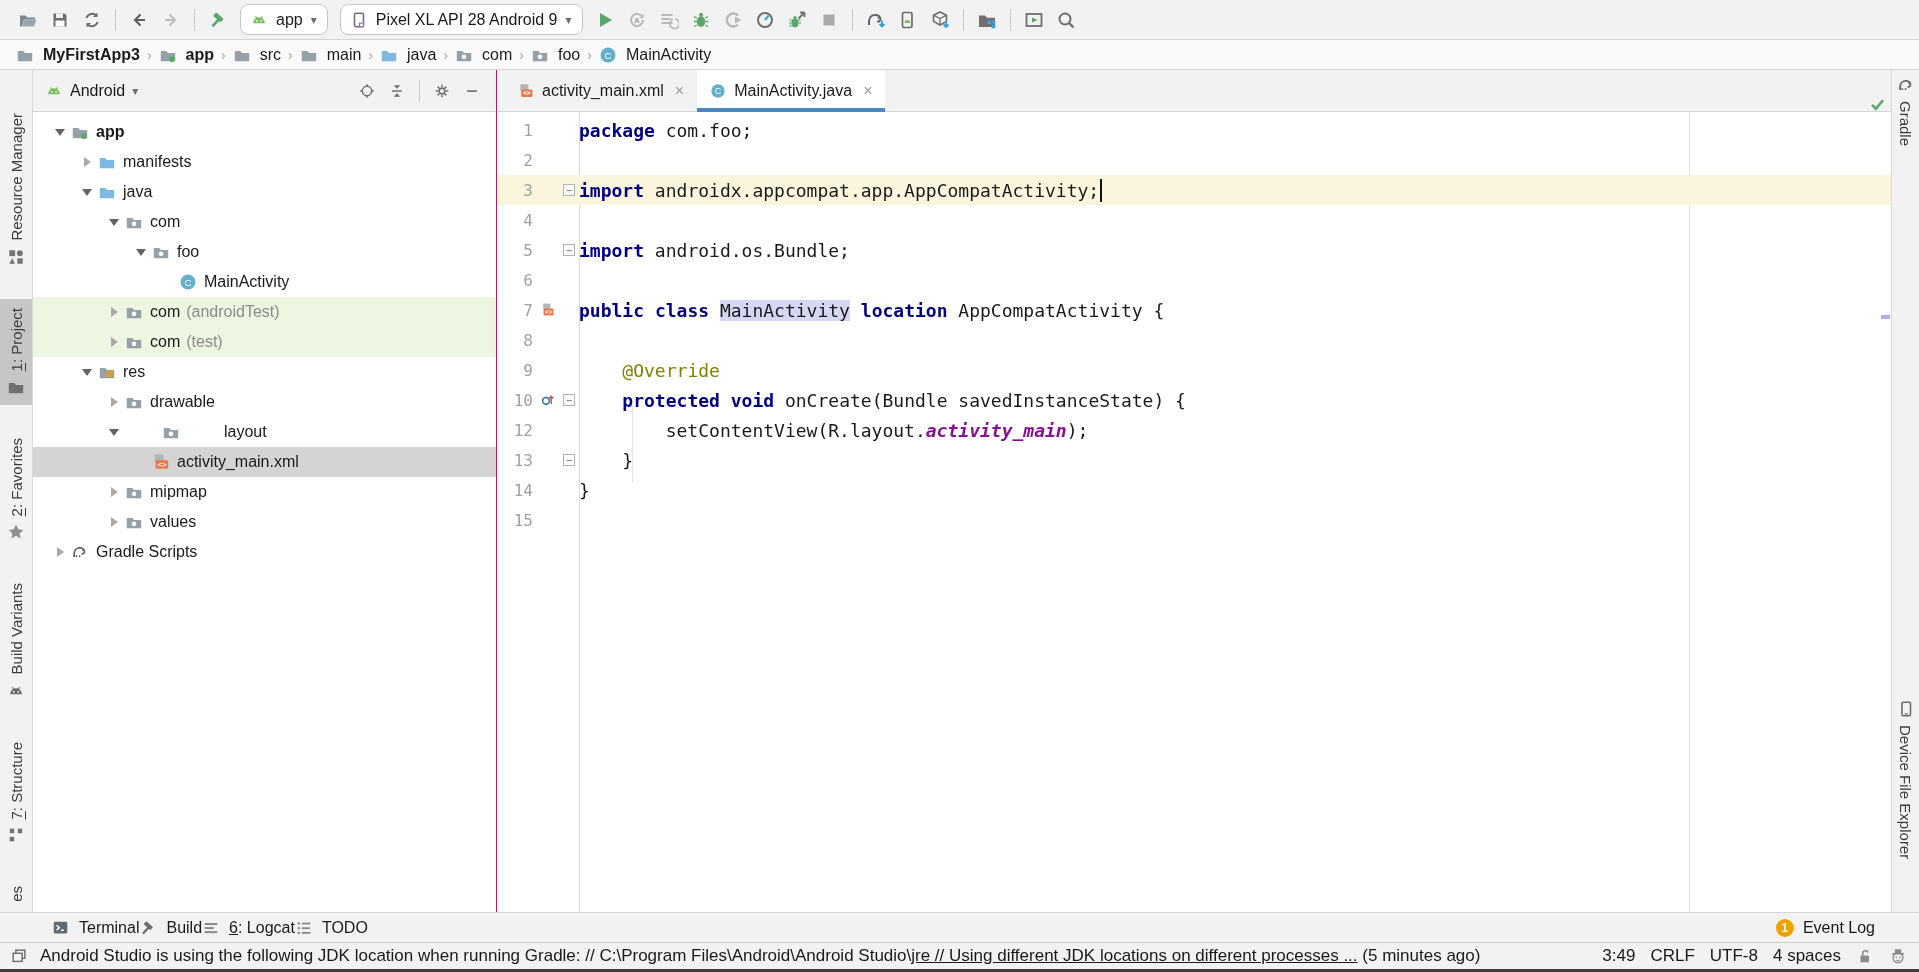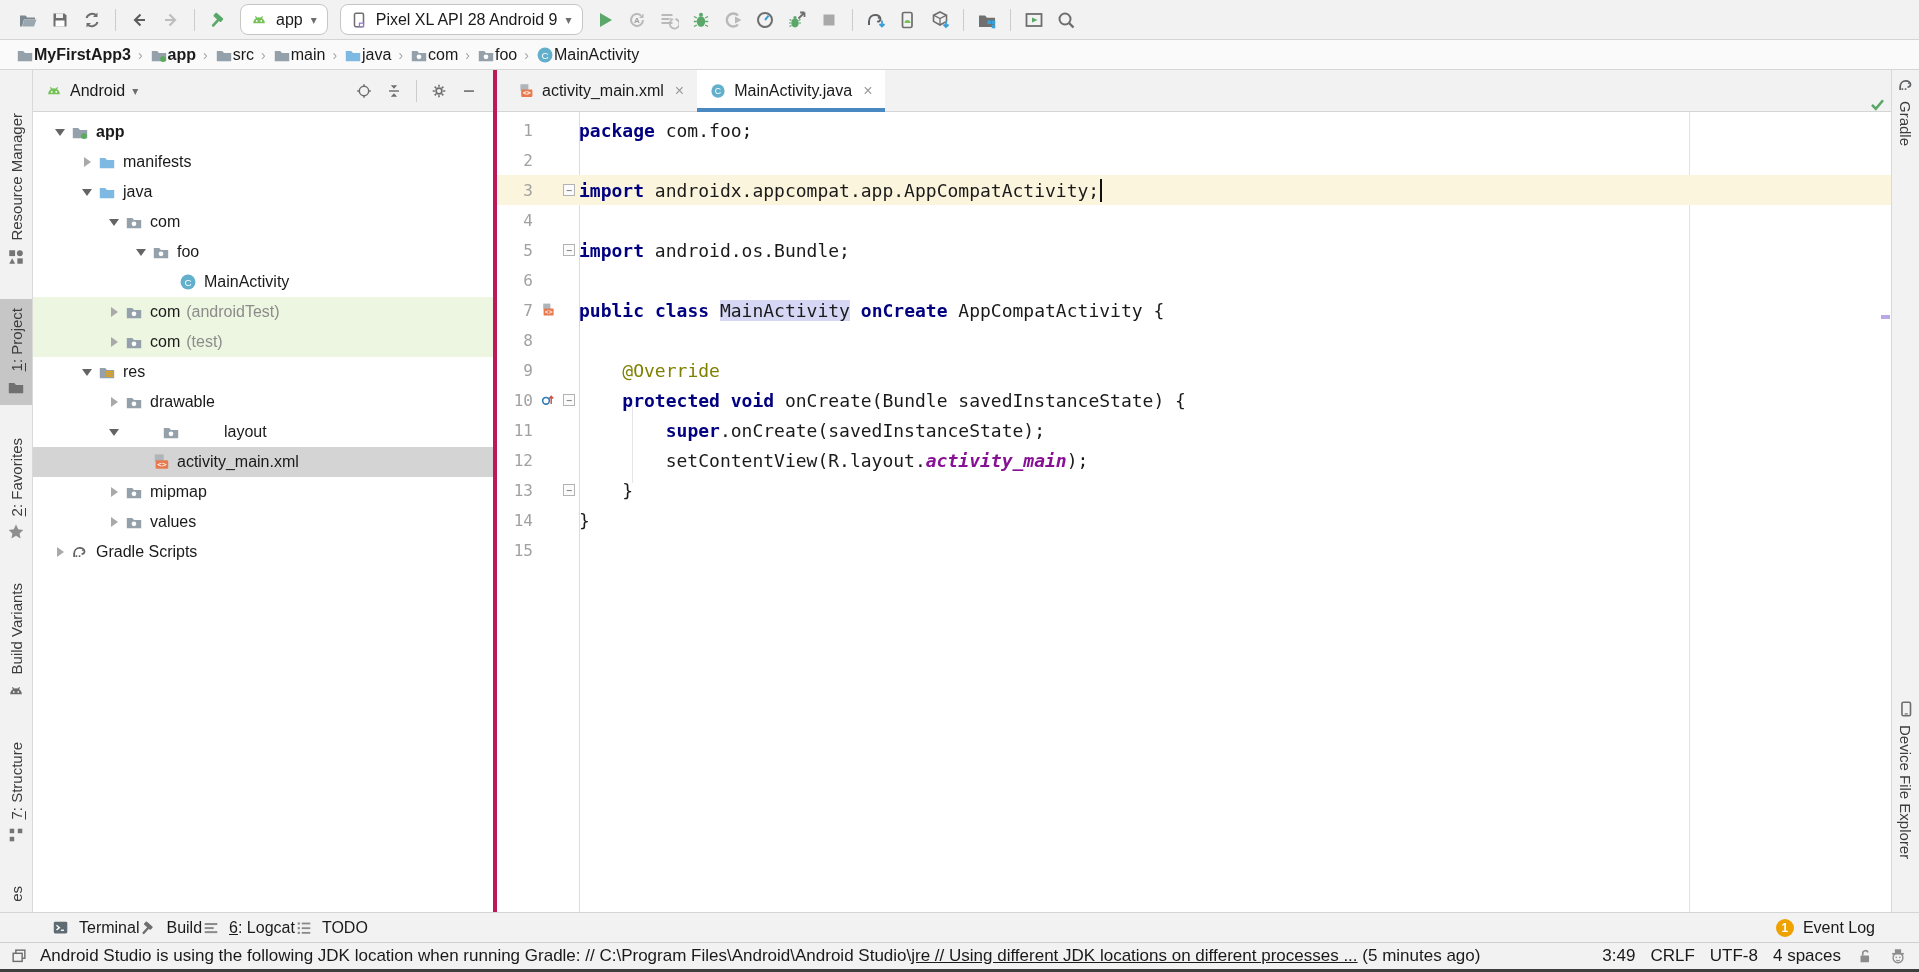--- a/index.html
+++ b/index.html
@@ -19,36 +19,36 @@
   .tb-group { display:flex; align-items:center; }
   .tbtn { width:32px; height:30px; display:flex; align-items:center; justify-content:center; border-radius:3px; }
   .tdiv { width:1px; height:22px; background:#cccccc; margin:0 7px; flex:none; }
   .combo { height:31px; background:#ffffff; border:1px solid #c6c6c6; border-radius:8px;
     display:flex; align-items:center; gap:8px; padding:0 10px 0 9px; margin:0 6px; font-size:16px; }
   .combo .dd { color:#6e6e6e; font-size:12px; }
 
   
   #navbar { height:30px; background:#fafafa; border-bottom:1px solid #d5d5d5;
     display:flex; align-items:center; padding-left:14px; font-size:16px; }
-  .crumb { display:flex; align-items:center; gap:0; padding:0 2px; }
+  .crumb { display:flex; align-items:center; gap:9px; padding:0 2px; }
   .crumb-sep { color:#a5a5a5; margin:0 5px; font-size:14px; }
   .crumb.bold { font-weight:bold; }
 
   
   #content { display:flex; height:842px; }
 
   #left-strip { width:33px; background:#f2f2f2; border-right:1px solid #d9d9d9;
     display:flex; flex-direction:column; align-items:center; padding-top:34px; gap:24px; flex:none; }
   .strip-btn { width:100%; display:flex; flex-direction:column; align-items:center; gap:7px; padding:9px 0; }
   .strip-btn.active { background:#c6c6c6; }
   .vlabel { writing-mode:vertical-rl; transform:rotate(180deg); font-size:15px; color:#3c3c3c; white-space:nowrap; }
   .vlabel-r { writing-mode:vertical-rl; font-size:15px; color:#3c3c3c; white-space:nowrap; }
   .strip-last { margin-top:auto; margin-bottom:8px; }
 
-  #project-panel { width:464px; background:#ffffff; border-right:4px solid #be185d;
+  #project-panel { width:464px; background:#ffffff; border-right:1px solid #be185d;
     display:flex; flex-direction:column; flex:none; }
   .panel-header { height:42px; background:#f2f2f2; border-bottom:1px solid #d5d5d5;
     display:flex; align-items:center; padding:0 9px 0 12px; font-size:16px; }
   .panel-header .ph-sel { display:flex; align-items:center; gap:7px; }
   .panel-header .spring { flex:1; }
   .ph-icons { display:flex; align-items:center; }
   .ph-icons .tbtn { width:30px; }
 
   #tree { flex:1; padding-top:5px; font-size:16px; overflow:hidden; background:#fff; }
   .trow { height:30px; display:flex; align-items:center; white-space:nowrap; }
@@ -719,28 +719,27 @@
           <div class="crow"><span class="gnum">1</span><span class="gmid"></span><span class="gfold"></span><div class="ctext"><span class="tok-k">package</span><span> com.foo;</span></div></div>
           <div class="crow"><span class="gnum">2</span><span class="gmid"></span><span class="gfold"></span><div class="ctext"></div></div>
           <div class="crow caret-row"><span class="gnum">3</span><span class="gmid"></span><span class="gfold"><span class="foldbox">−</span></span><div class="ctext"><span class="tok-k">import</span><span> androidx.appcompat.app.AppCompatActivity;</span><span class="caret"></span></div></div>
           <div class="crow"><span class="gnum">4</span><span class="gmid"></span><span class="gfold"></span><div class="ctext"></div></div>
           <div class="crow"><span class="gnum">5</span><span class="gmid"></span><span class="gfold"><span class="foldbox">−</span></span><div class="ctext"><span class="tok-k">import</span><span> android.os.Bundle;</span></div></div>
           <div class="crow"><span class="gnum">6</span><span class="gmid"></span><span class="gfold"></span><div class="ctext"></div></div>
           <div class="crow"><span class="gnum">7</span><span class="gmid"><span class="ico i16"><svg viewBox="0 0 20 20">
                   <rect x="4" y="2" width="9" height="7" fill="#aeb6bb"></rect>
                   <rect x="4.5" y="8" width="12.5" height="9" rx="1.5" fill="#e8794e"></rect>
                   <text x="10.8" y="15" text-anchor="middle" font-size="8" font-weight="bold" fill="#fff" font-family="DejaVu Sans Mono, monospace">&lt;&gt;</text>
-                </svg></span></span><span class="gfold"></span><div class="ctext"><span class="tok-k">public</span><span> </span><span class="tok-k">class</span><span> </span><span class="tok-h">MainActivity</span><span> </span><span class="tok-k">onCreate</span><span> AppCompatActivity {</span></div></div>
+                </svg></span></span><span class="gfold"></span><div class="ctext"><span class="tok-k">public</span><span> </span><span class="tok-k">class</span><span> </span><span class="tok-h">MainActivity</span><span> </span><span class="tok-k">location</span><span> AppCompatActivity {</span></div></div>
           <div class="crow"><span class="gnum">8</span><span class="gmid"></span><span class="gfold"></span><div class="ctext"></div></div>
           <div class="crow"><span class="gnum">9</span><span class="gmid"></span><span class="gfold"></span><div class="ctext"><span>    </span><span class="tok-a">@Override</span></div></div>
           <div class="crow"><span class="gnum">10</span><span class="gmid"><span class="ico i16"><svg viewBox="0 0 20 20">
                   <circle cx="7.5" cy="11" r="4.2" fill="none" stroke="#2f7cb5" stroke-width="2"></circle>
                   <path d="M14 15v-9M11.5 8.2L14 5.5 16.5 8.2" fill="none" stroke="#c75450" stroke-width="1.8"></path>
                 </svg></span></span><span class="gfold"><span class="foldbox">−</span></span><div class="ctext"><span>    </span><span class="tok-k">protected</span><span> </span><span class="tok-k">void</span><span> onCreate(Bundle savedInstanceState) {</span></div></div>
-          <div class="crow"><span class="gnum">11</span><span class="gmid"></span><span class="gfold"></span><div class="ctext"><span>        </span><span class="tok-k">super</span><span>.onCreate(savedInstanceState);</span></div></div>
           <div class="crow"><span class="gnum">12</span><span class="gmid"></span><span class="gfold"></span><div class="ctext"><span>        setContentView(R.layout.</span><span class="tok-f">activity_main</span><span>);</span></div></div>
           <div class="crow"><span class="gnum">13</span><span class="gmid"></span><span class="gfold"><span class="foldbox">−</span></span><div class="ctext"><span>    }</span></div></div>
           <div class="crow"><span class="gnum">14</span><span class="gmid"></span><span class="gfold"></span><div class="ctext"><span>}</span></div></div>
           <div class="crow"><span class="gnum">15</span><span class="gmid"></span><span class="gfold"></span><div class="ctext"></div></div>
         </div>
       <div id="scroll-mark"></div>
     </div>
     <span class="ico" id="inspection-ok">
         <svg viewBox="0 0 20 20">
           <path d="M3.5 10.5l4.5 4.5L16.5 5" fill="none" stroke="#59a869" stroke-width="3"></path>

